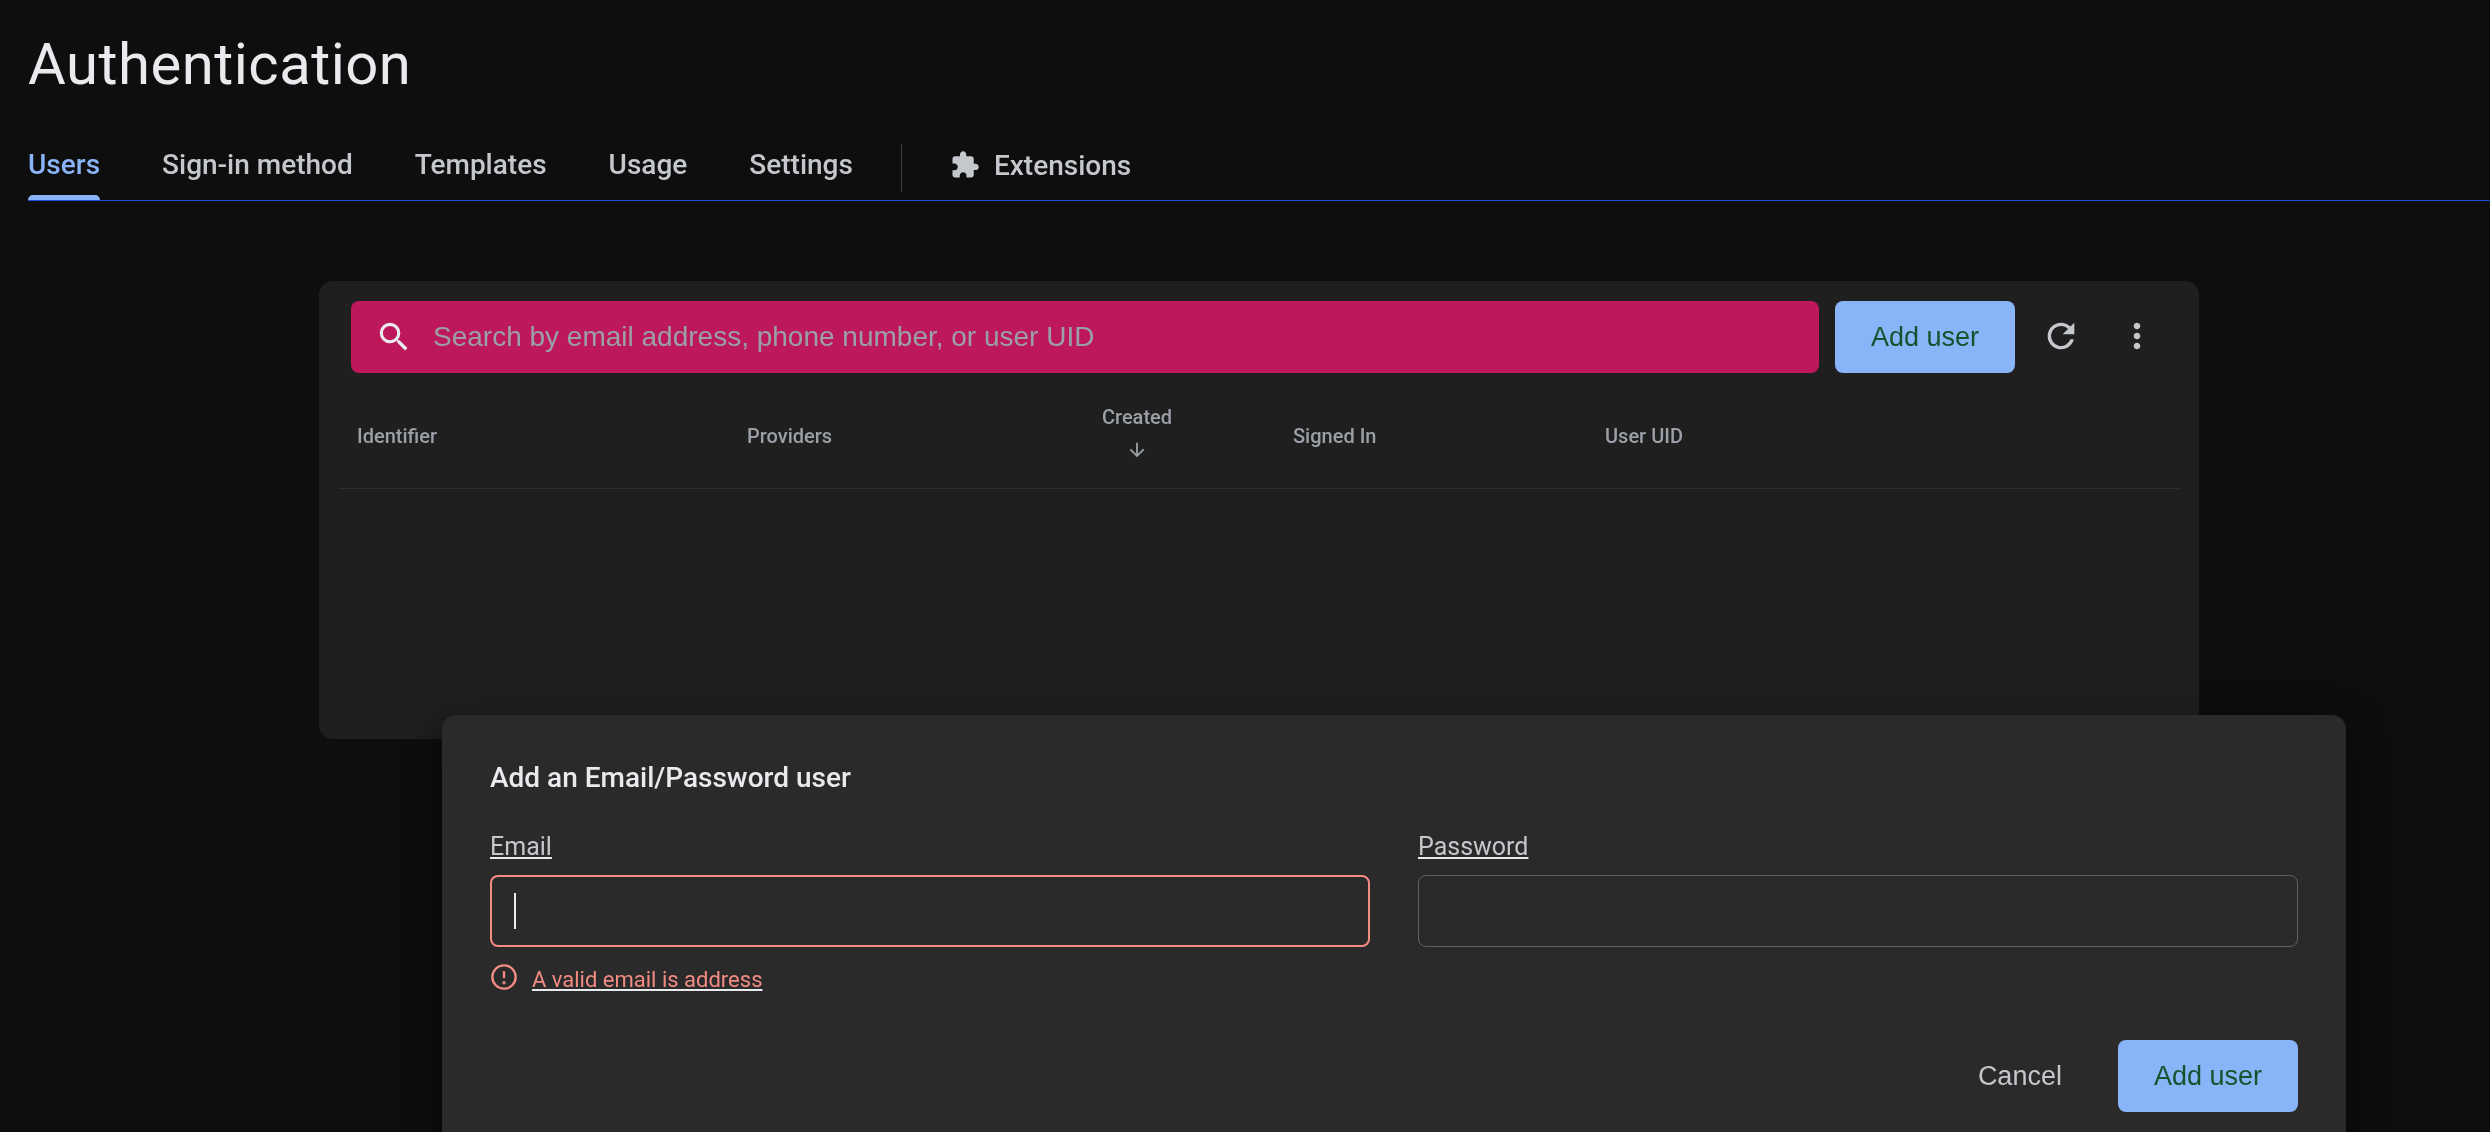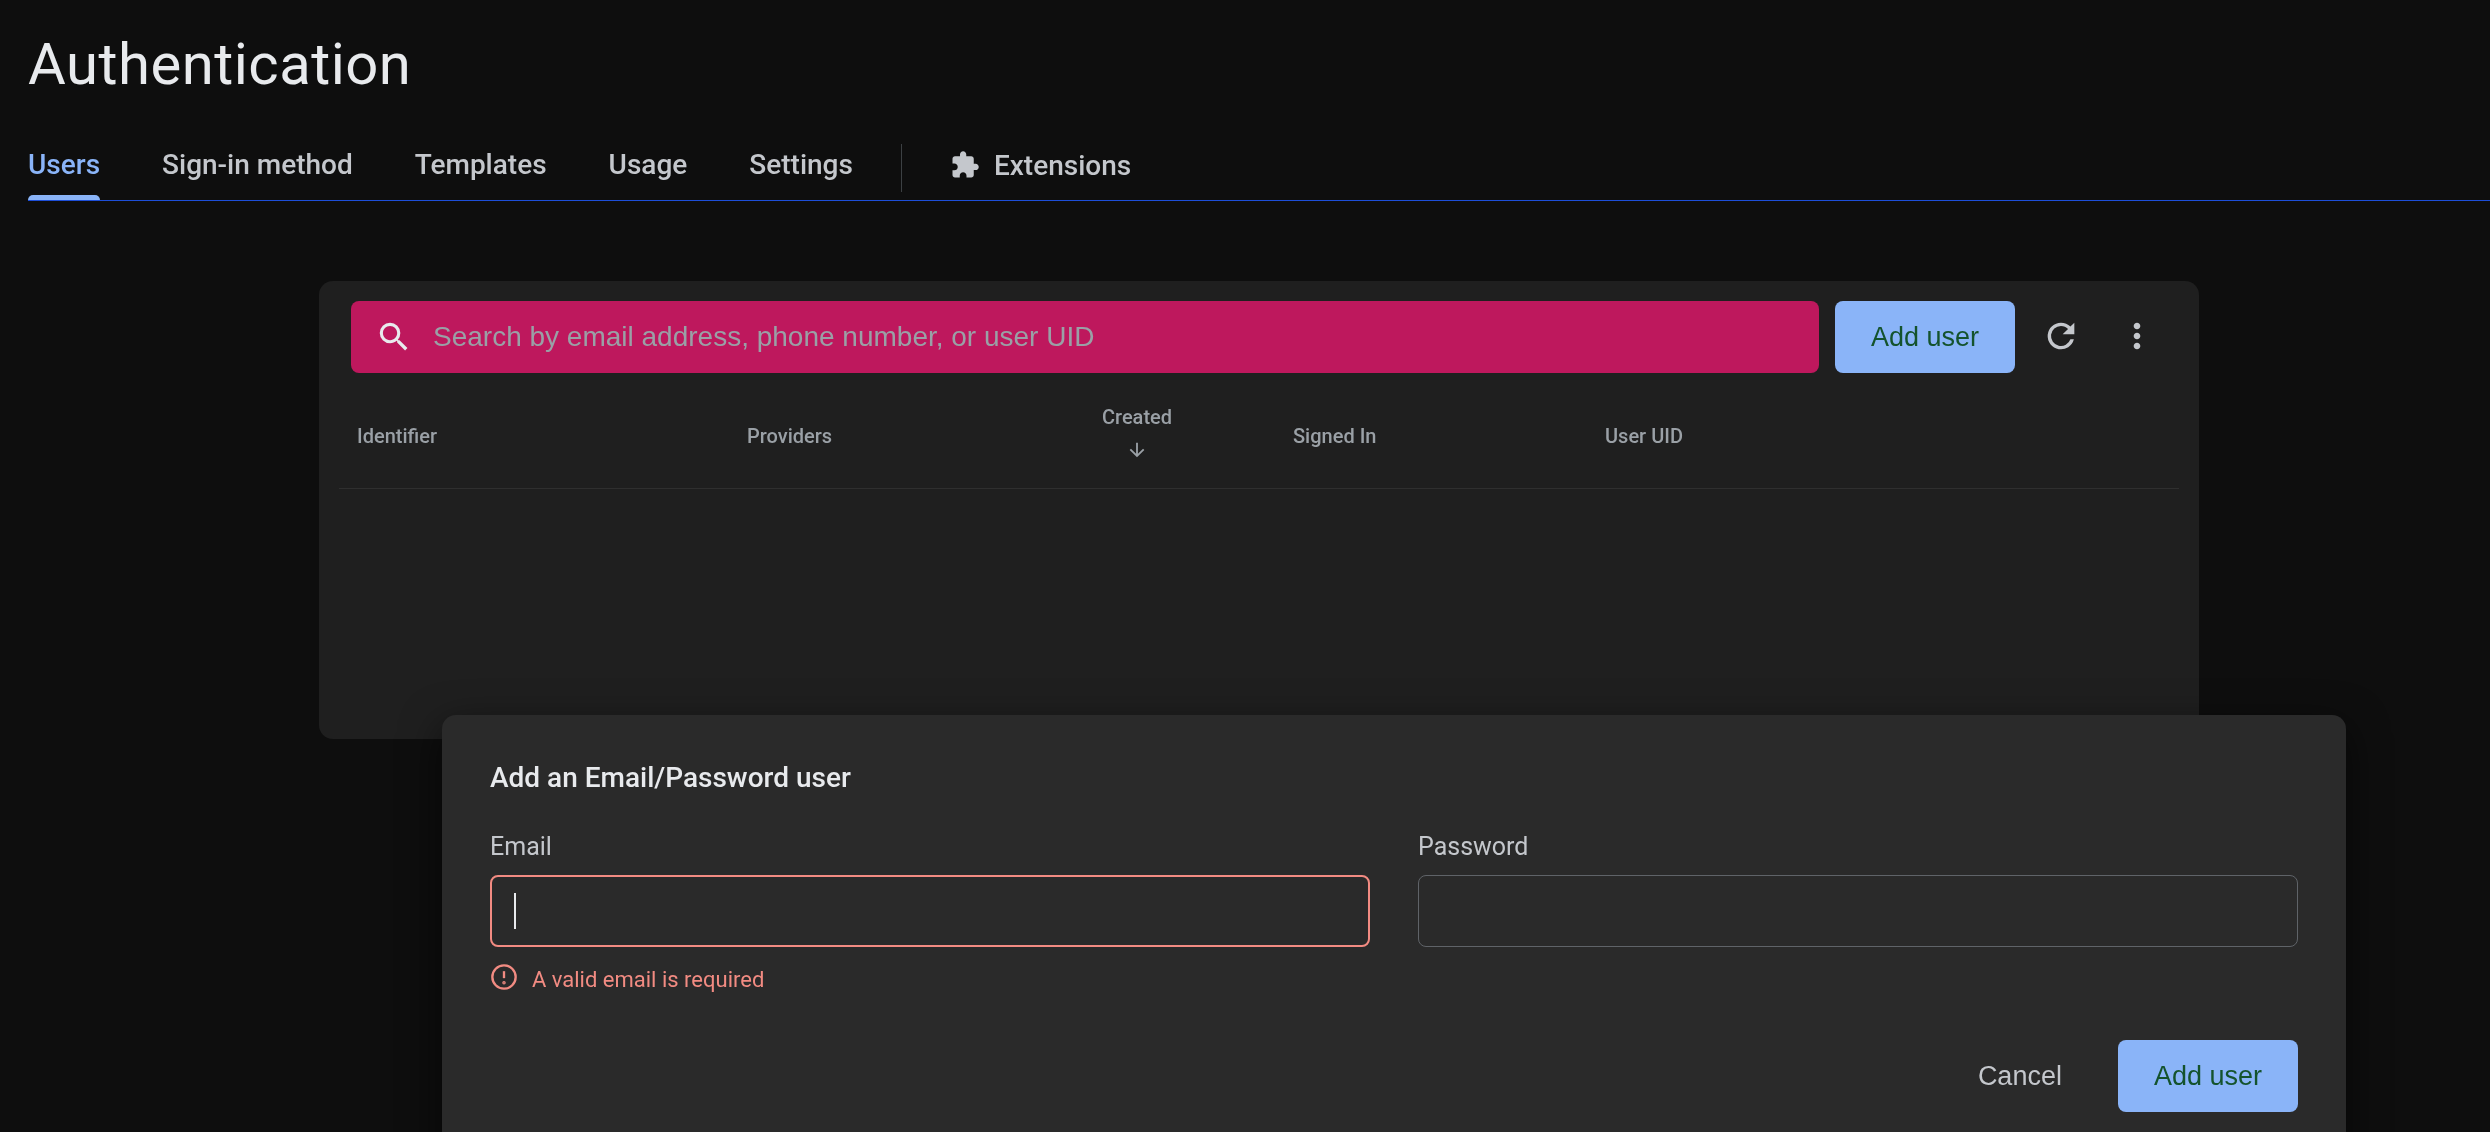--- a/index.html
+++ b/index.html
@@ -189,20 +189,21 @@
   }
   .dialog-title {
     font-size: 28px;
     font-weight: 500;
     color: #e8eaed;
     margin-bottom: 38px;
   }
   .form-row {
     display: flex;
     gap: 48px;
+    text-decoration: underline;
   }
   .form-group {
     flex: 1;
     display: flex;
     flex-direction: column;
   }
   .form-label {
     font-size: 25px;
     color: #c4c7cc;
     margin-bottom: 14px;
@@ -338,21 +339,21 @@
         <span class="caret"></span>
       </div>
       <div class="error-row">
         <span>
           <svg viewBox="0 0 24 24">
               <circle cx="12" cy="12" r="10"></circle>
               <line x1="12" y1="7" x2="12" y2="13"></line>
               <circle cx="12" cy="17" r="0.5" fill="#f28b82"></circle>
             </svg>
         </span>
-        <span>A valid email is required</span>
+        <span>A valid email is address</span>
       </div>
     </div>
 
     <div class="form-group">
       <label class="form-label">Password</label>
       <input type="password" class="text-input" value="" style="">
     </div>
   </div>
 
   <div class="dialog-actions">

